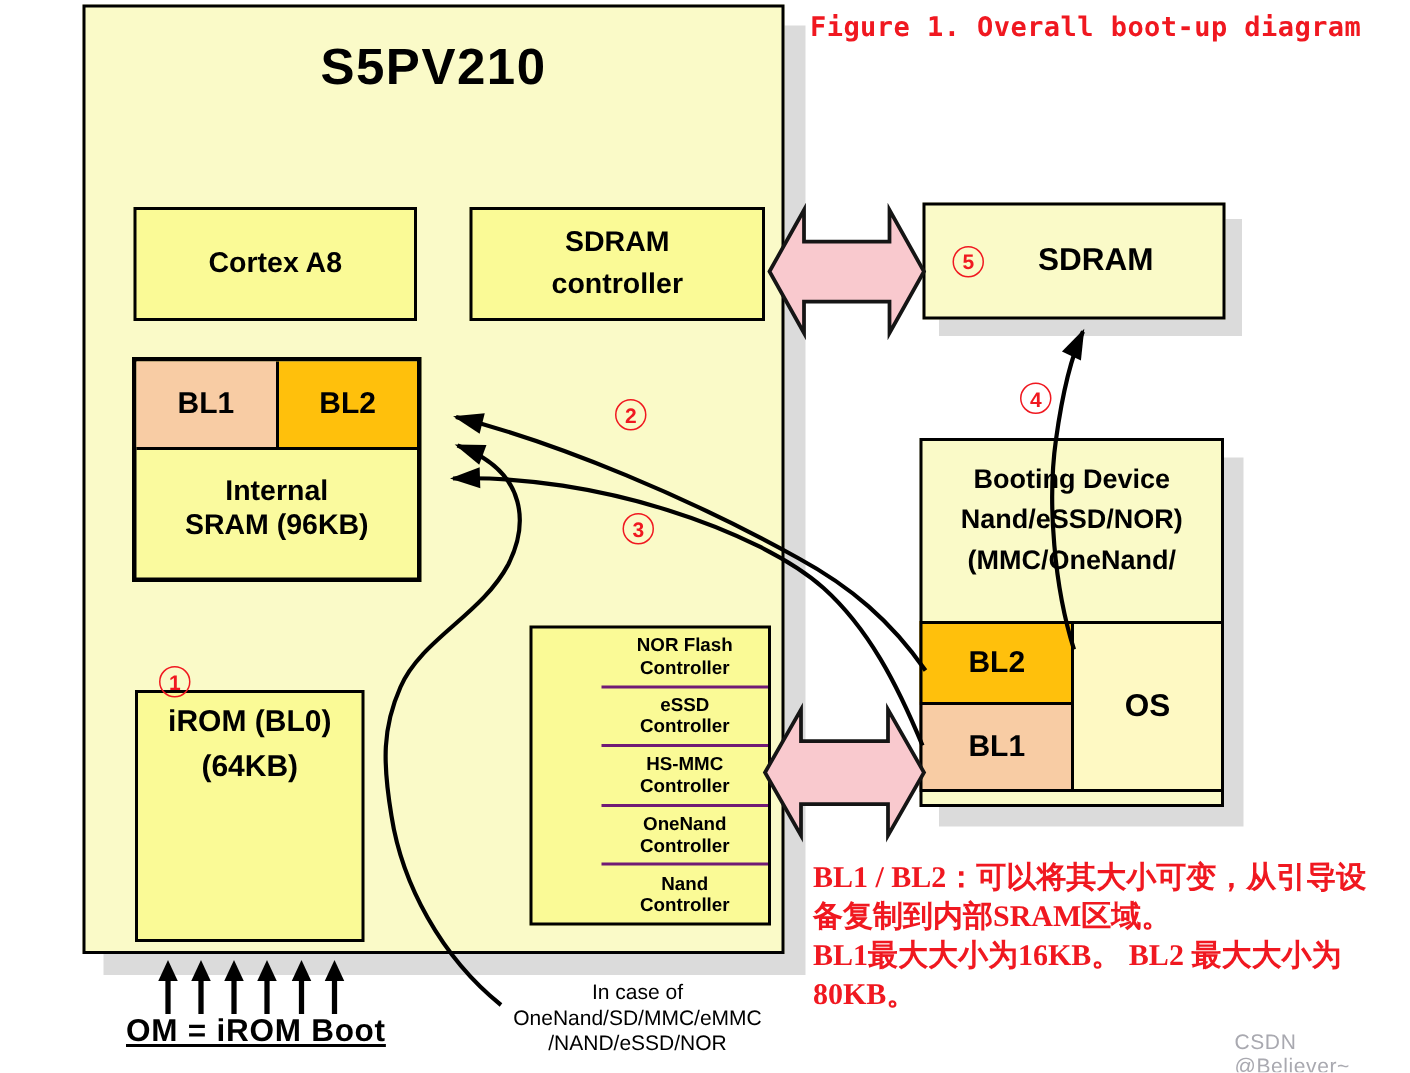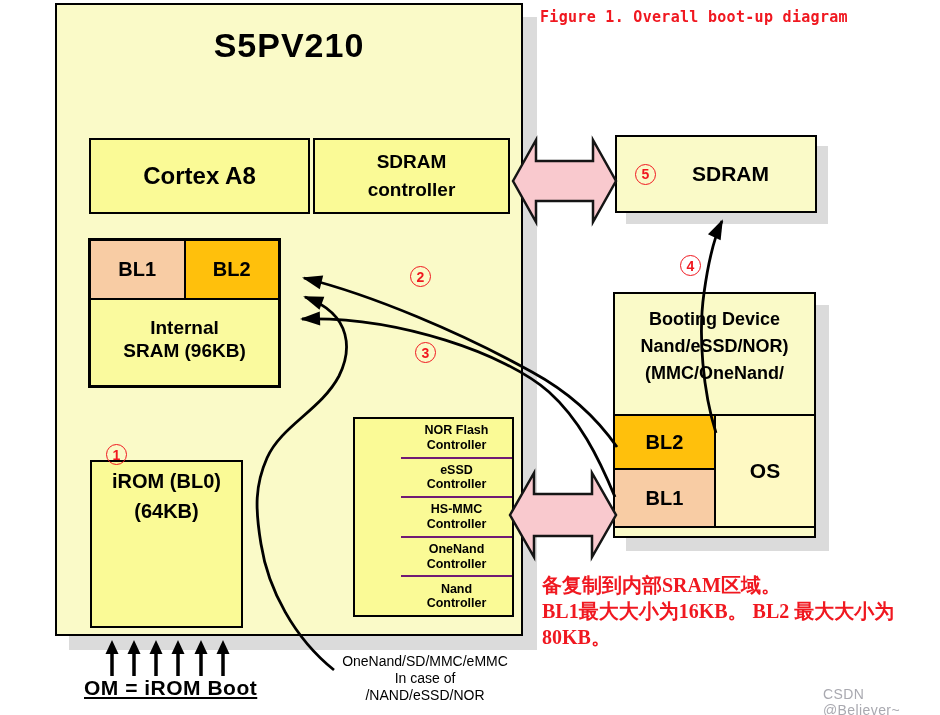--- a/index.html
+++ b/index.html
@@ -38,41 +38,41 @@
   .marker-inline{position:static;flex:none;}
   
   .sdram-r{position:absolute;left:615px;top:135px;width:202px;height:78px;background:#FAFAC8;
            border:2.5px solid #000;box-sizing:border-box;display:flex;align-items:center;
            padding-left:18px;gap:36px;font-weight:bold;font-size:21px;}
   .boot{position:absolute;left:613px;top:292px;width:203px;height:246px;background:#FAFAC8;
         border:2px solid #000;box-sizing:border-box;}
   .boot-title{padding-top:12px;text-align:center;font-weight:bold;font-size:18px;line-height:27px;}
   
   .fig-title{position:absolute;left:540px;top:8px;font-family:"DejaVu Sans Mono","Liberation Mono",monospace;
-             font-weight:bold;font-size:15px;color:#F01820;letter-spacing:0.3px;z-index:7;}
+             font-weight:bold;font-size:18px;color:#F01820;letter-spacing:0.3px;z-index:7;}
   .red-note{position:absolute;left:542px;top:572px;width:398px;color:#F01820;
             font-family:"Liberation Serif","DejaVu Serif",serif;font-weight:bold;
             font-size:20px;line-height:26px;z-index:7;}
   .incase{position:absolute;left:335px;top:653px;width:180px;text-align:center;
           font-size:14px;line-height:17px;}
   .om{position:absolute;left:84px;top:676px;font-size:21px;font-weight:bold;letter-spacing:0.5px;text-decoration:underline;}
   .watermark{position:absolute;left:823px;top:686px;font-size:14px;color:#A9A9B0;letter-spacing:0.4px;}
   svg.overlay{position:absolute;left:0;top:0;z-index:5;pointer-events:none;}
 </style>
 </head>
 <body>
 
 <div id="stage">
 
   <div class="shadow" style="left:69px;top:17px;width:468px;height:633px;"></div>
 
   <div class="chip"></div>
   <div class="chip-title">S5PV210</div>
 
-  <div class="block" style="left:89px;top:138px;width:221px;height:76px;font-size:24px;">Cortex A8</div>
+  <div class="block" style="left:89px;top:138px;width:189px;height:76px;font-size:19px;">Cortex A8</div>
 
   <div class="block" style="left:313px;top:138px;width:197px;height:76px;font-size:19px;flex-direction:column;line-height:28px;">
     <span>SDRAM</span>
     <span>controller</span>
   </div>
 
   <div class="sram">
     <div class="sram-top">
       <div class="sram-bl1">BL1</div>
       <div class="sram-bl2">BL2</div>
@@ -164,28 +164,29 @@
       <line x1="201" y1="676" x2="201" y2="653"></line>
         <polygon points="194.5,654 207.5,654 201,640" stroke="none"></polygon>
       <line x1="223" y1="676" x2="223" y2="653"></line>
         <polygon points="216.5,654 229.5,654 223,640" stroke="none"></polygon>
     </g>
   </svg>
 
   <div class="fig-title">Figure 1. Overall boot-up diagram</div>
 
   <div class="red-note">
+    <div>BL1 / BL2：可以将其大小可变，从引导设</div>
     <div>备复制到内部SRAM区域。</div>
     <div>BL1最大大小为16KB。  BL2 最大大小为</div>
     <div>80KB。</div>
   </div>
 
   <div class="incase">
+    <div>In case of</div>
     <div>OneNand/SD/MMC/eMMC</div>
-    <div>In case of</div>
     <div>/NAND/eSSD/NOR</div>
   </div>
 
   <div class="om">OM = iROM Boot</div>
 
   <div class="watermark">CSDN @Believer~</div>
 
 </div>
 
 </body></html>

